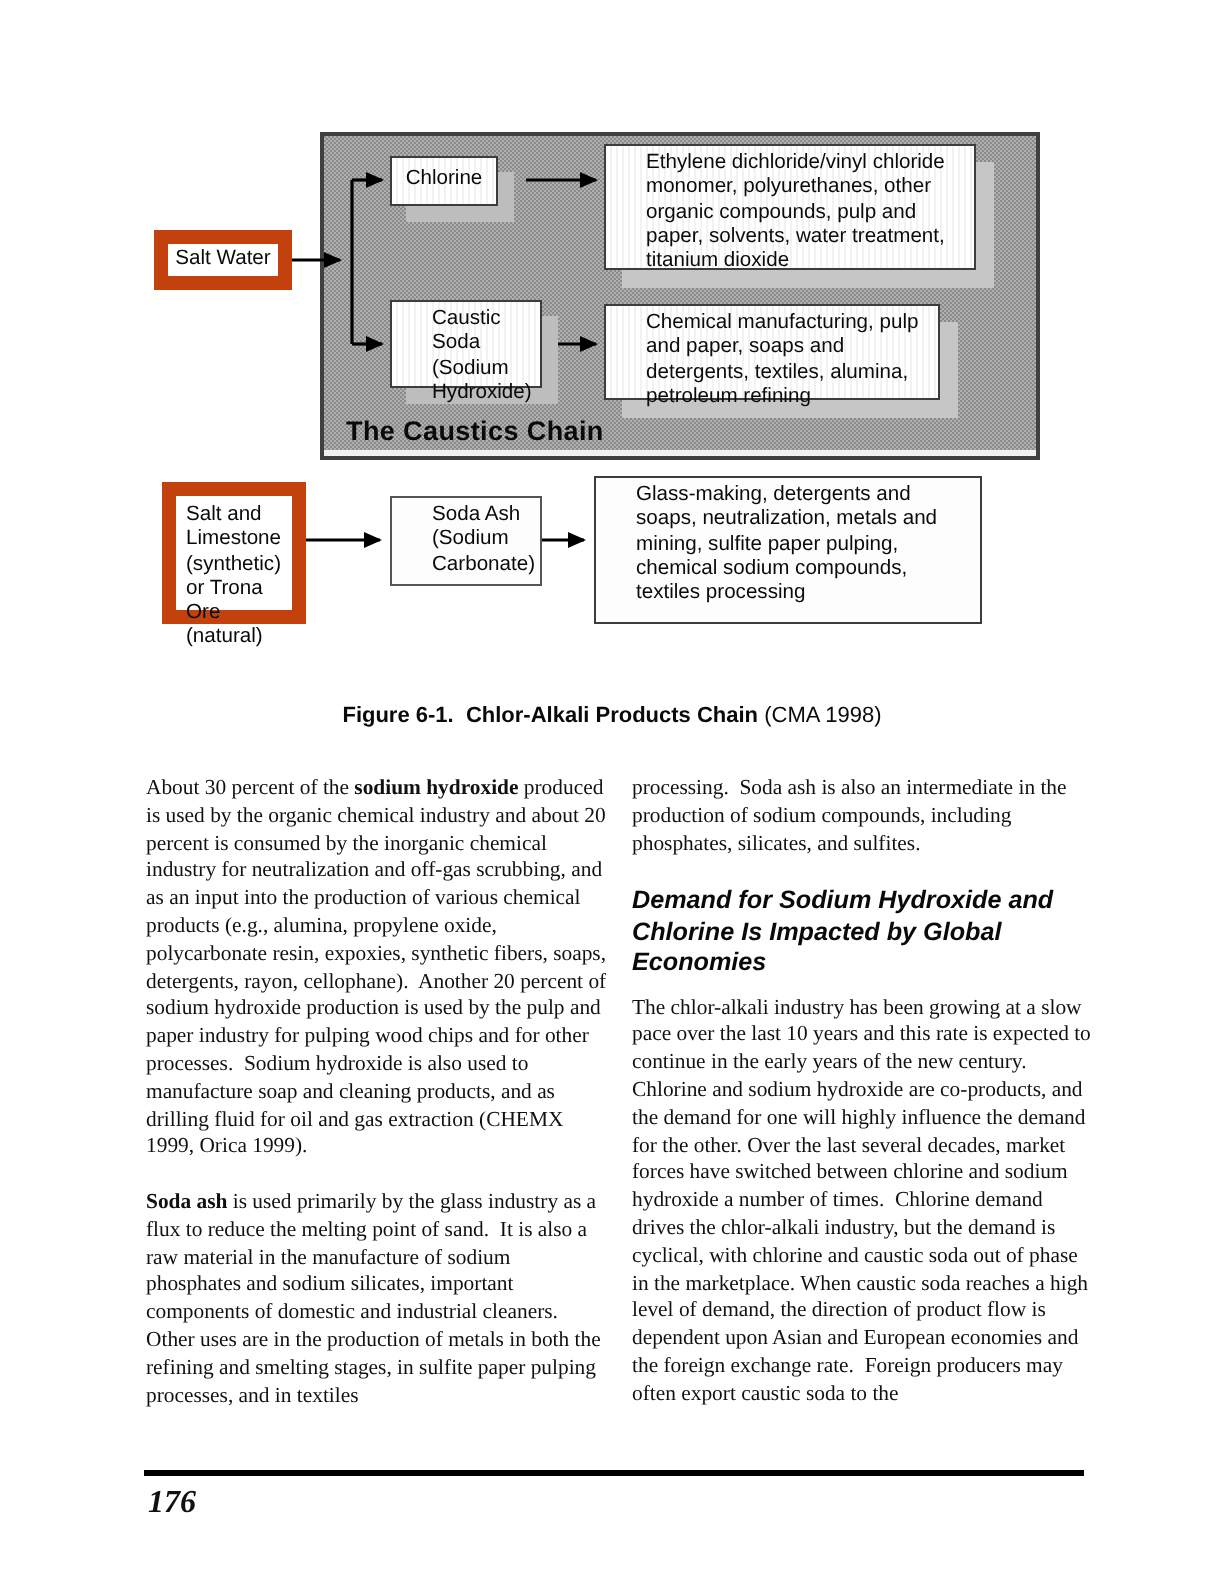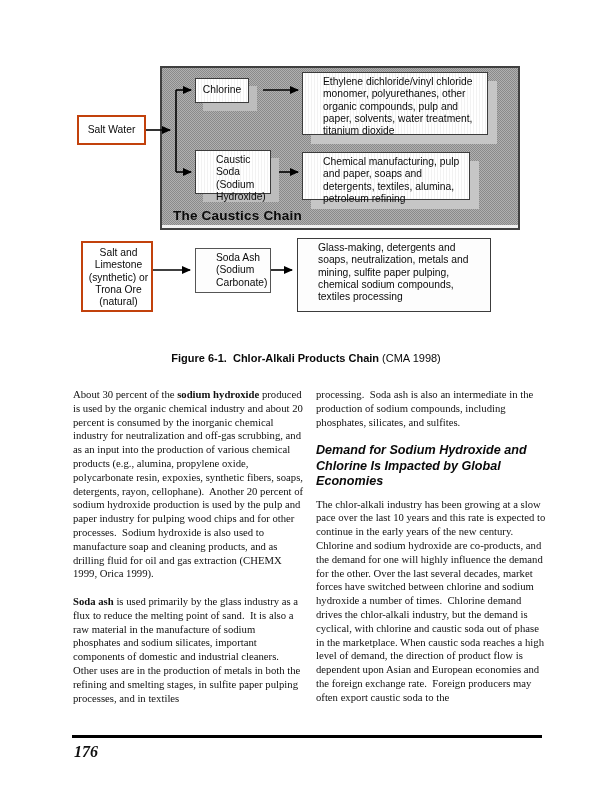--- a/index.html
+++ b/index.html
@@ -27,21 +27,21 @@
     position:absolute;box-sizing:border-box;
     background-color:#fdfdfd;
     background-image:repeating-linear-gradient(90deg,#ffffff 0 2px,#f2f2f2 2px 3px);
     border:1px solid #3c3c3c;
     font-size:10.3px;line-height:12.3px;color:#0a0a0a;
   }
   .dbox.center{display:flex;align-items:center;justify-content:center;text-align:center;}
   .dbox.pad{padding:3px 5px 0 20px;}
   .shadow-inner{box-shadow:8px 8px 0 0 #bdbdbd;}
   .shadow-right{box-shadow:9px 9px 0 0 #c6c6c6;}
-  .plainbox{background:#ffffff;border:2px solid #c2410c;}
+  .plainbox{background:#ffffff;border:7px solid #c2410c;}
   
   .caption{
     position:absolute;left:0;top:352px;width:612px;text-align:center;
     font-size:11px;color:#0a0a0a;
   }
   .caption b{font-weight:bold;}
   
   .col{
     position:absolute;top:388px;width:231px;
     font-family:"Liberation Serif",serif;font-size:10.7px;line-height:13.8px;
@@ -105,21 +105,21 @@
     </div>
 
     <div class="dbox pad shadow-right" style="left:302px;top:72px;width:186px;height:63px;">
       <span>Ethylene dichloride/vinyl chloride monomer, polyurethanes, other organic compounds, pulp and paper, solvents, water treatment, titanium dioxide</span>
     </div>
 
     <div class="dbox pad shadow-right" style="left:302px;top:152px;width:168px;height:48px;">
       <span>Chemical manufacturing, pulp and paper, soaps and detergents, textiles, alumina, petroleum refining</span>
     </div>
 
-    <div class="dbox plainbox pad" style="left:81px;top:241px;width:72px;height:71px;padding:4px 2px 0 5px;background-image:none;text-align:center;">
+    <div class="dbox plainbox pad" style="left:81px;top:241px;width:72px;height:71px;padding:4px 2px 0 5px;background-image:none;">
       <span>Salt and Limestone (synthetic) or Trona Ore (natural)</span>
     </div>
 
     <div class="dbox pad" style="left:297px;top:238px;width:194px;height:74px;background-image:none;">
       <span>Glass-making, detergents and soaps, neutralization, metals and mining, sulfite paper pulping, chemical sodium compounds, textiles processing</span>
     </div>
 
     <div class="dbox pad" style="left:195px;top:248px;width:76px;height:45px;background-image:none;border-color:#555;">
       <span>Soda Ash (Sodium Carbonate)</span>
     </div>

